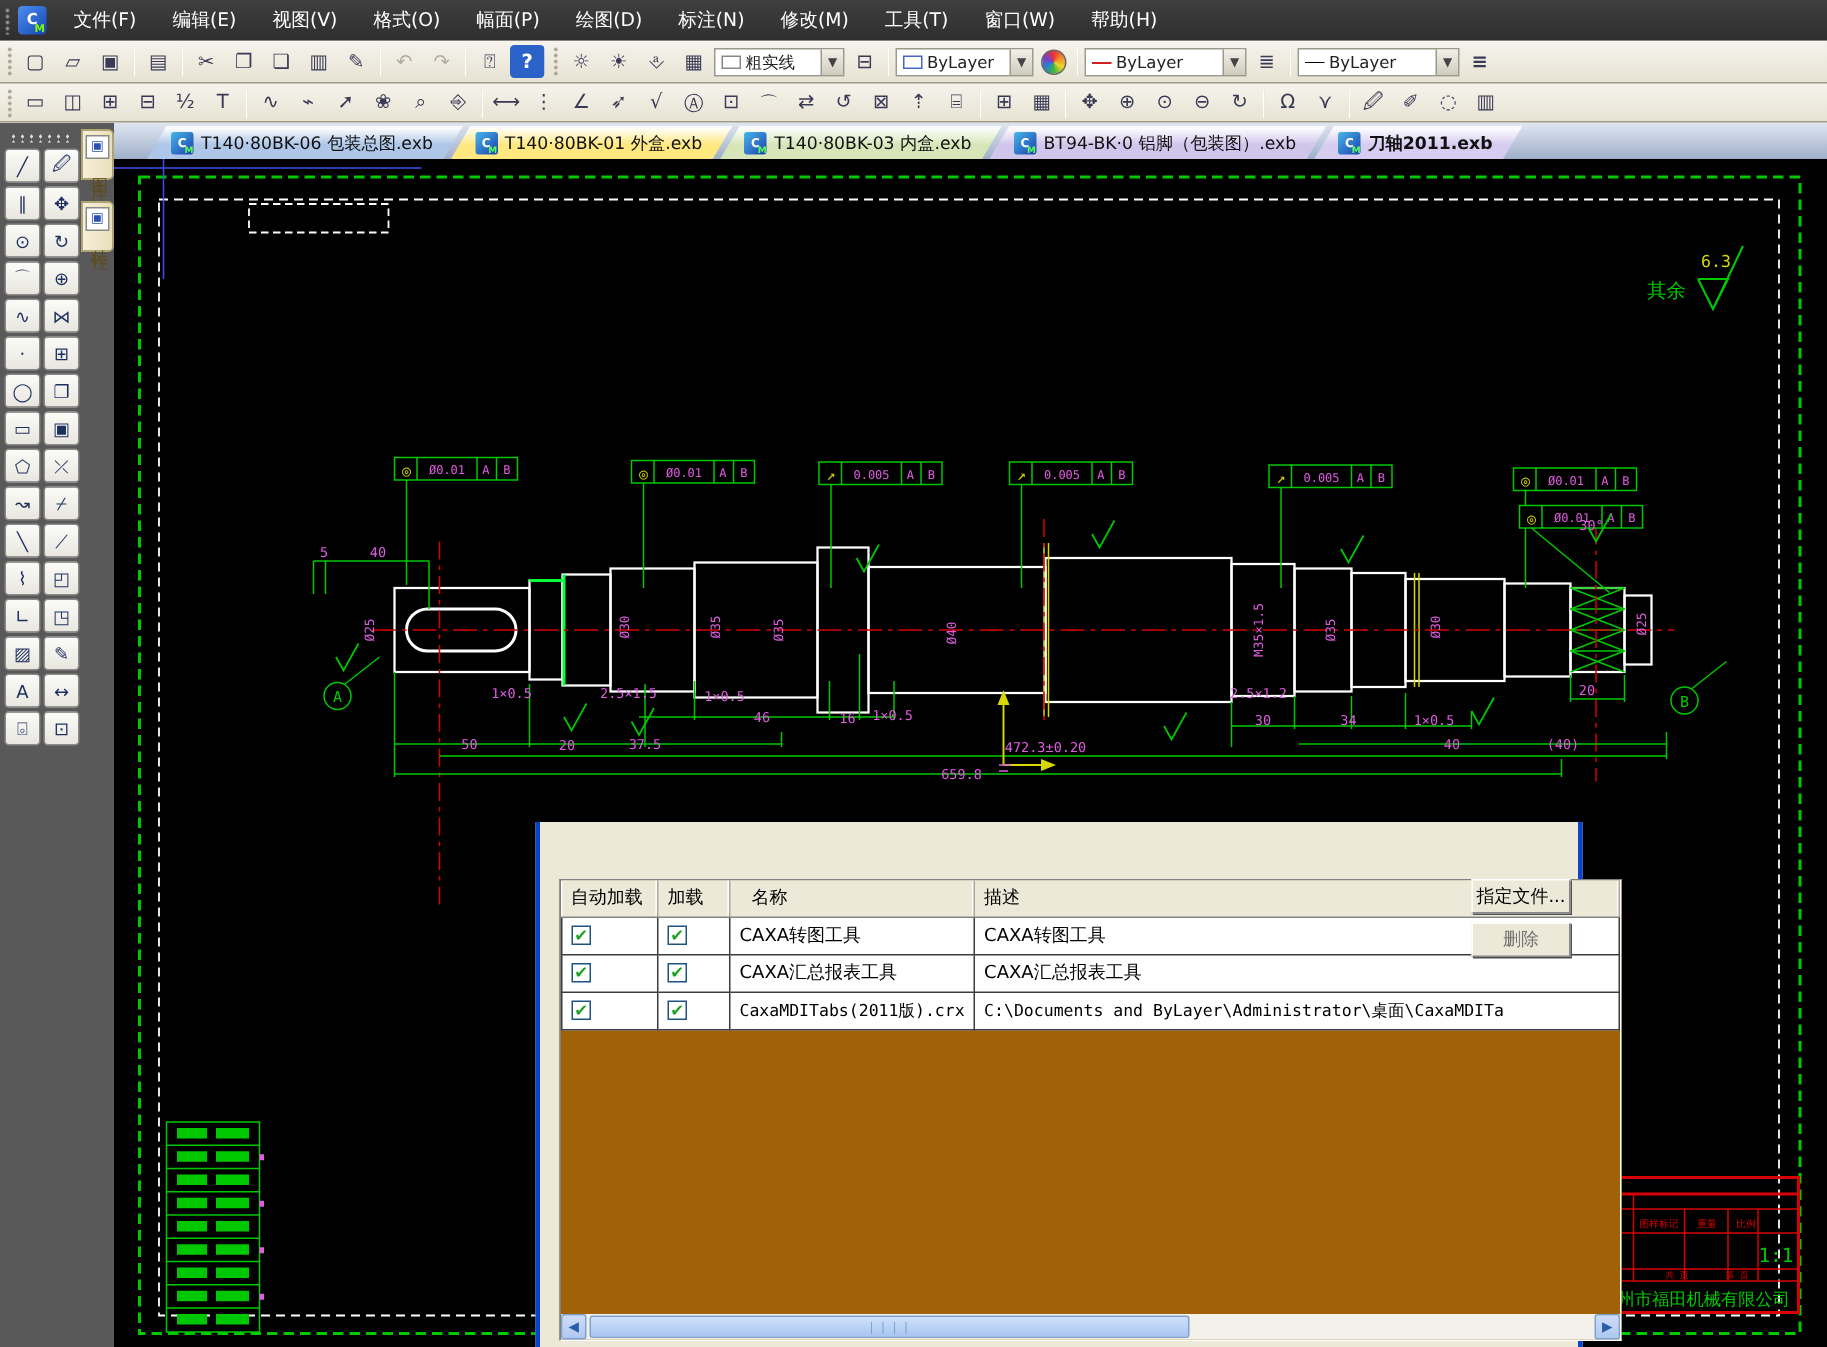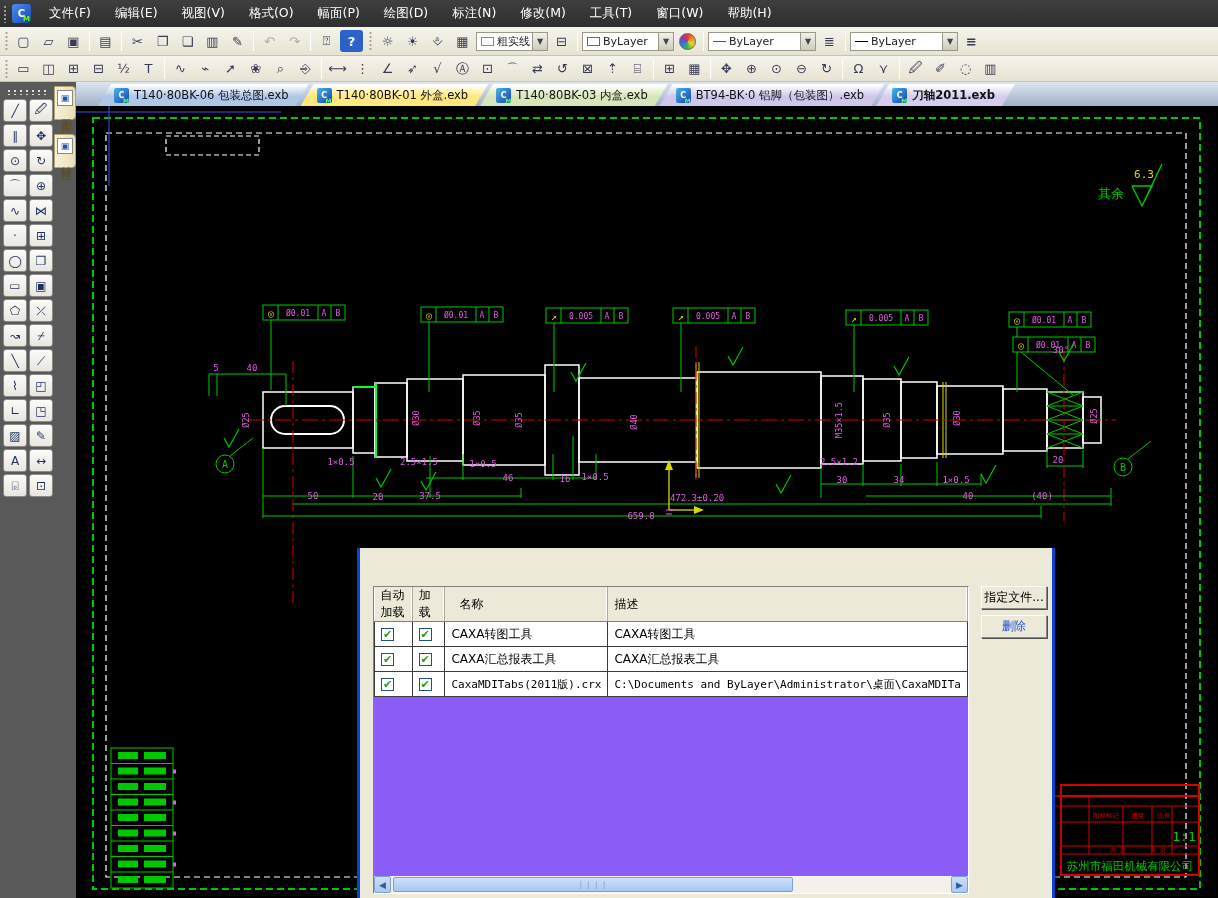--- a/index.html
+++ b/index.html
@@ -71,41 +71,41 @@
   .canvas { position:absolute; left:76px; top:106px; width:1142px; height:792px; background:#000; }
 
   
   .dialog { position:absolute; left:357px; top:548px; width:698px; height:358px;
     border:3px solid #0843cf; border-top:none; background:#ece9d8; box-shadow:2px 2px 6px rgba(0,0,0,.6); }
   .dlg-title { height:26px; background:linear-gradient(180deg,#2a74ec,#5b95f2 45%,#1c5be0);
     color:#fff; font-weight:bold; font-size:12.5px; display:flex; align-items:center; padding:0 8px; }
   .dlg-close { margin-left:auto; width:20px; height:19px; border-radius:3px;
     background:linear-gradient(180deg,#f2a088,#df4a28 45%,#c63a18); border:1px solid #fff;
     color:#fff; font-size:11px; font-weight:bold; display:flex; align-items:center; justify-content:center; }
-  .dlg-table-wrap { position:absolute; left:13px; top:38px; width:596px; height:308px;
-    border:1px solid #808080; border-right-color:#fff; border-bottom-color:#fff; background:#8b5cf6; }
+  .dlg-table-wrap { position:absolute; left:13px; top:38px; width:708px; height:308px;
+    border:1px solid #808080; border-right-color:#fff; border-bottom-color:#fff; background:#a16207; }
   .mod-table { width:100%; border-collapse:collapse; font-size:12px; background:#fff; }
   .mod-table th { background:#ece9d8; font-weight:normal; text-align:left; height:24px; padding:0 6px;
     border-right:1px solid #aca899; border-bottom:1px solid #808080; box-shadow:inset -1px 0 #fff; }
   .mod-table td { height:25px; border:1px solid #3c3c3c; padding:0 6px; background:#fff;
     white-space:nowrap; overflow:hidden; }
   .cbx { width:13px; height:13px; border:1px solid #1d5281; background:#fff; display:flex;
     align-items:center; justify-content:center; font-size:11px; color:#21a121; font-weight:bold; }
   .mono { font-family:"DejaVu Sans Mono","Liberation Mono",monospace; font-size:11px;margin-top:26px; }
   .hscroll { position:absolute; left:0; bottom:0; width:100%; height:17px; background:#f3f1ea; display:flex; }
   .sarr { width:17px; height:17px; background:linear-gradient(180deg,#cfdcf8,#aec8f0); border:1px solid #7da2ce;
     border-radius:2px; color:#2a5fa8; font-size:9px; display:flex; align-items:center; justify-content:center; }
   .sarr.right { margin-left:auto; }
   .sthumb { position:absolute; left:19px; top:1px; width:400px; height:15px; border-radius:2px;
     background:linear-gradient(180deg,#cfe0fa,#a8c6f2); border:1px solid #7da2ce;
     display:flex; align-items:center; justify-content:center; color:#7da2ce; font-size:8px; letter-spacing:1px; }
   .dlg-btn { position:absolute; left:621px; width:66px; height:23px; background:#ece9d8;
     border:1px solid #888; border-top-color:#fff; border-left-color:#fff; box-shadow:1px 1px 0 #505050;
     font-size:12px; display:flex; align-items:center; justify-content:center; color:#000; }
-  .dlg-btn.dis { color:#1d4ed8; }
+  .dlg-btn.dis { color:#737373; }
 </style>
 </head>
 <body>
 
 <div class="menubar">
   <div class="grip"></div>
   <div class="appicon">C<i>M</i></div>
   <div id="menu-items" style="display:flex;align-items:flex-end;">
       <div class="menu-item">文件(F)</div>
       <div class="menu-item">编辑(E)</div>
@@ -140,21 +140,21 @@
       <div class="tbtn dis">↷</div>
       <div class="vsep"></div>
       <div class="tbtn">⍰</div>
       <div class="tbtn" style="background: rgb(42, 98, 200); color: rgb(255, 255, 255); font-weight: bold; border-radius: 3px;">?</div>
       <div class="tgrip"></div>
       <div class="tbtn">☼</div>
       <div class="tbtn">☀</div>
       <div class="tbtn">⎀</div>
       <div class="tbtn">▦</div>
     </span>
-  <div class="dd" style="width:72px;">
+  <div class="dd" style="width:87px;">
     <span class="sw" style="border:1px solid #888;background:#fff;"></span>
     <span>粗实线</span>
     <span class="arr">▼</span>
   </div>
   <div class="tbtn">⊟</div>
   <div class="vsep"></div>
   <div class="dd" style="width:92px;">
     <span class="sw" style="border:1px solid #4466cc;background:#fff;"></span>
     <span>ByLayer</span>
     <span class="arr">▼</span>

